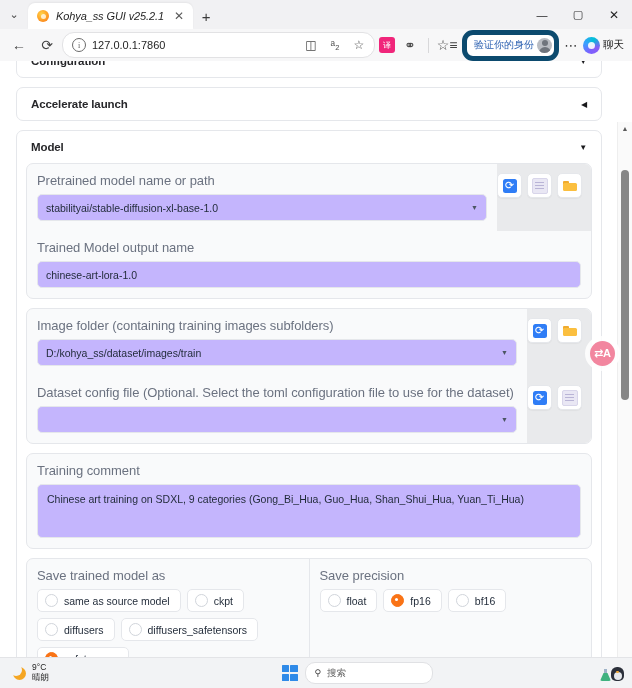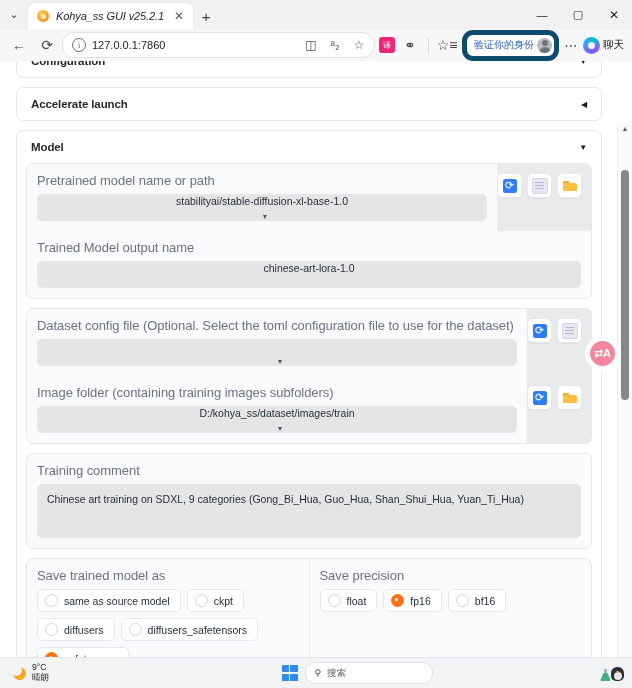--- a/index.html
+++ b/index.html
@@ -80,22 +80,22 @@
   .accordion.clipped{margin-top:-17px;margin-bottom:9px;}
 
   
   .group{
     background:#f9fafb;border:1px solid #e5e7eb;border-radius:7px;padding:0;overflow:hidden;
   }
   .row{display:flex;align-items:stretch;}
   .field{flex:1;padding:9px 10px 10px 10px;min-width:0;}
   .flabel{font-size:13px;color:#6b7280;margin-bottom:6px;display:block;letter-spacing:-.05px;}
   .ctl{
-    background:#e5e5e5;border:1px solid #e5e7eb;border-radius:5px;height:25px;
-    display:flex;align-items:center;padding:0 8px;font-size:10.5px;color:#1f2937;flex-direction:column;
+    background:#c4b5fd;border:1px solid #e5e7eb;border-radius:5px;height:25px;
+    display:flex;align-items:center;padding:0 8px;font-size:10.5px;color:#1f2937;
   }
   .ctl.dd{justify-content:space-between;}
   .ctl .val{white-space:nowrap;overflow:hidden;text-overflow:ellipsis;}
   .caret{font-size:7px;color:#4b5563;margin-left:6px;flex:0 0 auto;}
   .ctl.textarea{height:auto;min-height:38px;padding:7px 9px;line-height:1.5;display:block;}
 
   
   .btncol{
     display:flex;align-items:flex-start;gap:5px;padding:9px 9px 9px 0;background:#e9eaec;
     flex:0 0 auto;
@@ -269,49 +269,49 @@
                     <div class="ctl">
                       <span class="val">chinese-art-lora-1.0</span>
                     </div>
                   </div>
                 </div>
               </div>
 
               <div class="group" style="margin-bottom:9px;">
                 <div class="row">
                   <div class="field">
+                    <span class="flabel">Image folder (containing training images subfolders)</span>
+                    <div class="ctl dd">
+                      <span class="val">D:/kohya_ss/dataset/images/train</span>
+                      <span class="caret">▼</span>
+                    </div>
+                  </div>
+                  <div class="btncol wide">
+                    <div class="iconbtn">
+                        <i class="gly gly-refresh"></i>
+                      </div>
+                    <div class="iconbtn">
+                        <i class="gly gly-folder"></i>
+                      </div>
+                  </div>
+                </div>
+                <div class="row">
+                  <div class="field">
                     <span class="flabel">Dataset config file (Optional. Select the toml configuration file to use for the dataset)</span>
                     <div class="ctl dd">
                       <span class="val"></span>
                       <span class="caret">▼</span>
                     </div>
                   </div>
                   <div class="btncol wide">
                     <div class="iconbtn">
                         <i class="gly gly-refresh"></i>
                       </div>
                     <div class="iconbtn">
                         <i class="gly gly-doc"></i>
-                      </div>
-                  </div>
-                </div>
-                <div class="row">
-                  <div class="field">
-                    <span class="flabel">Image folder (containing training images subfolders)</span>
-                    <div class="ctl dd">
-                      <span class="val">D:/kohya_ss/dataset/images/train</span>
-                      <span class="caret">▼</span>
-                    </div>
-                  </div>
-                  <div class="btncol wide">
-                    <div class="iconbtn">
-                        <i class="gly gly-refresh"></i>
-                      </div>
-                    <div class="iconbtn">
-                        <i class="gly gly-folder"></i>
                       </div>
                   </div>
                 </div>
               </div>
 
               <div class="group" style="margin-bottom:9px;">
                 <div class="field">
                   <span class="flabel">Training comment</span>
                   <div class="ctl textarea">Chinese art training on SDXL, 9 categories (Gong_Bi_Hua, Guo_Hua, Shan_Shui_Hua, Yuan_Ti_Hua)</div>
                 </div>

